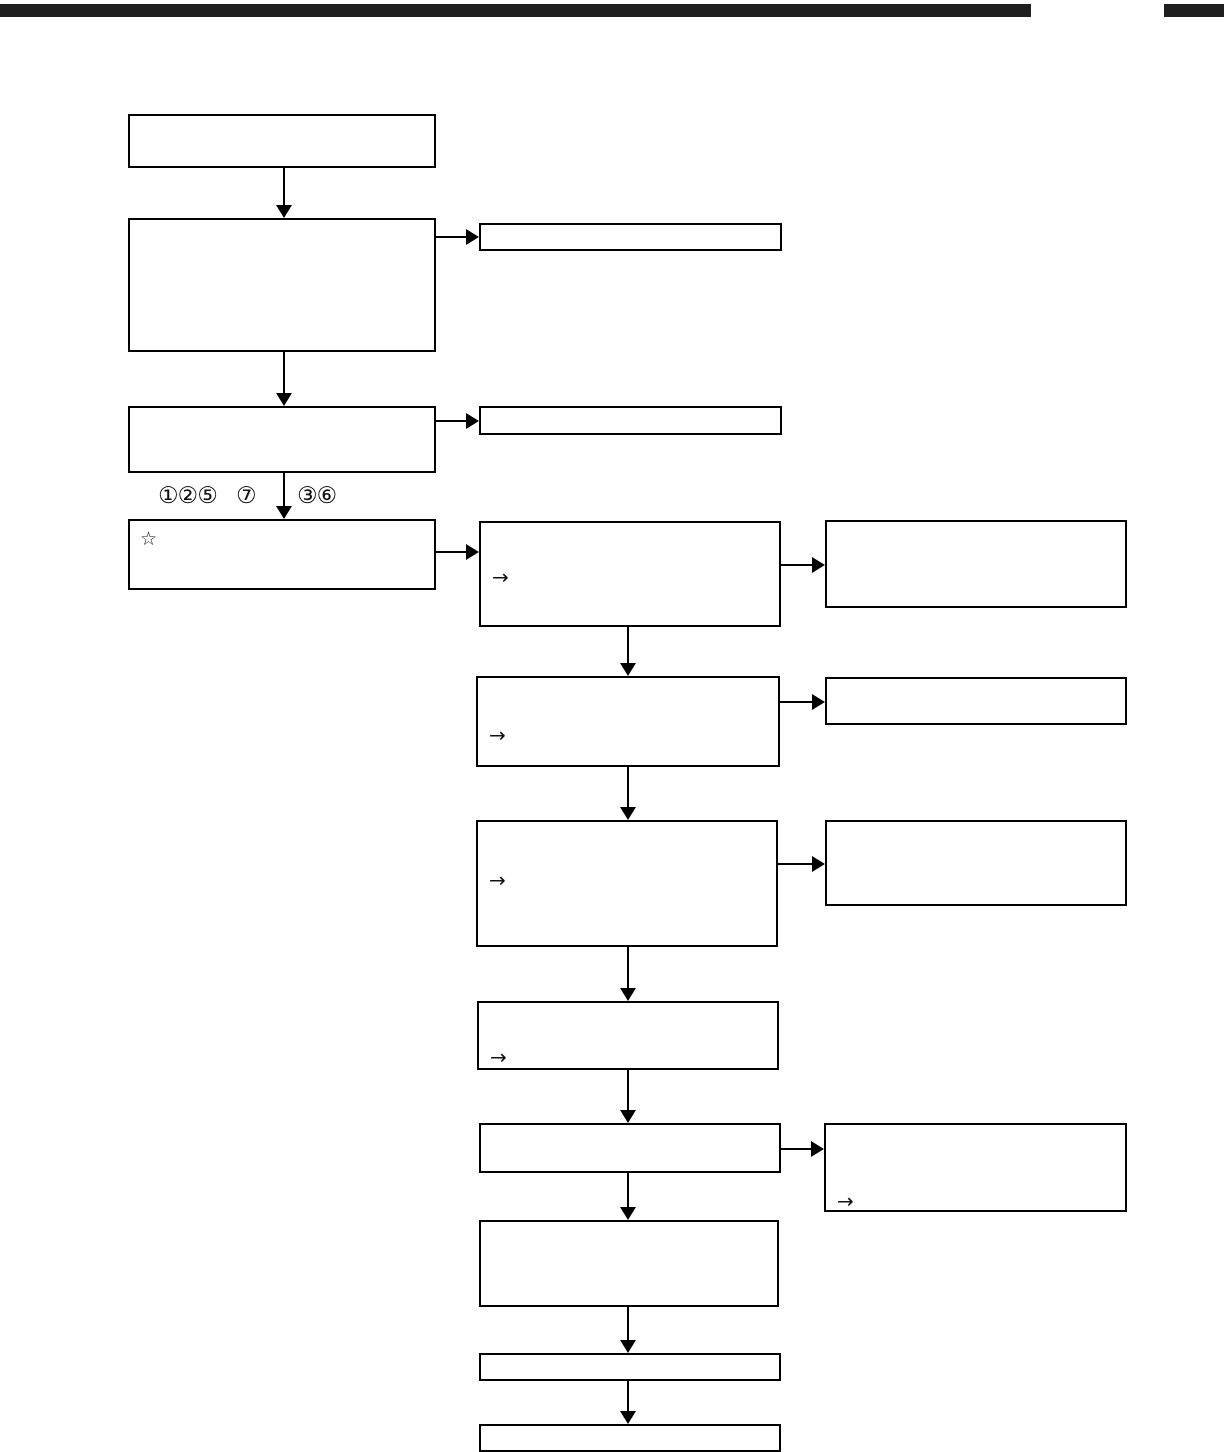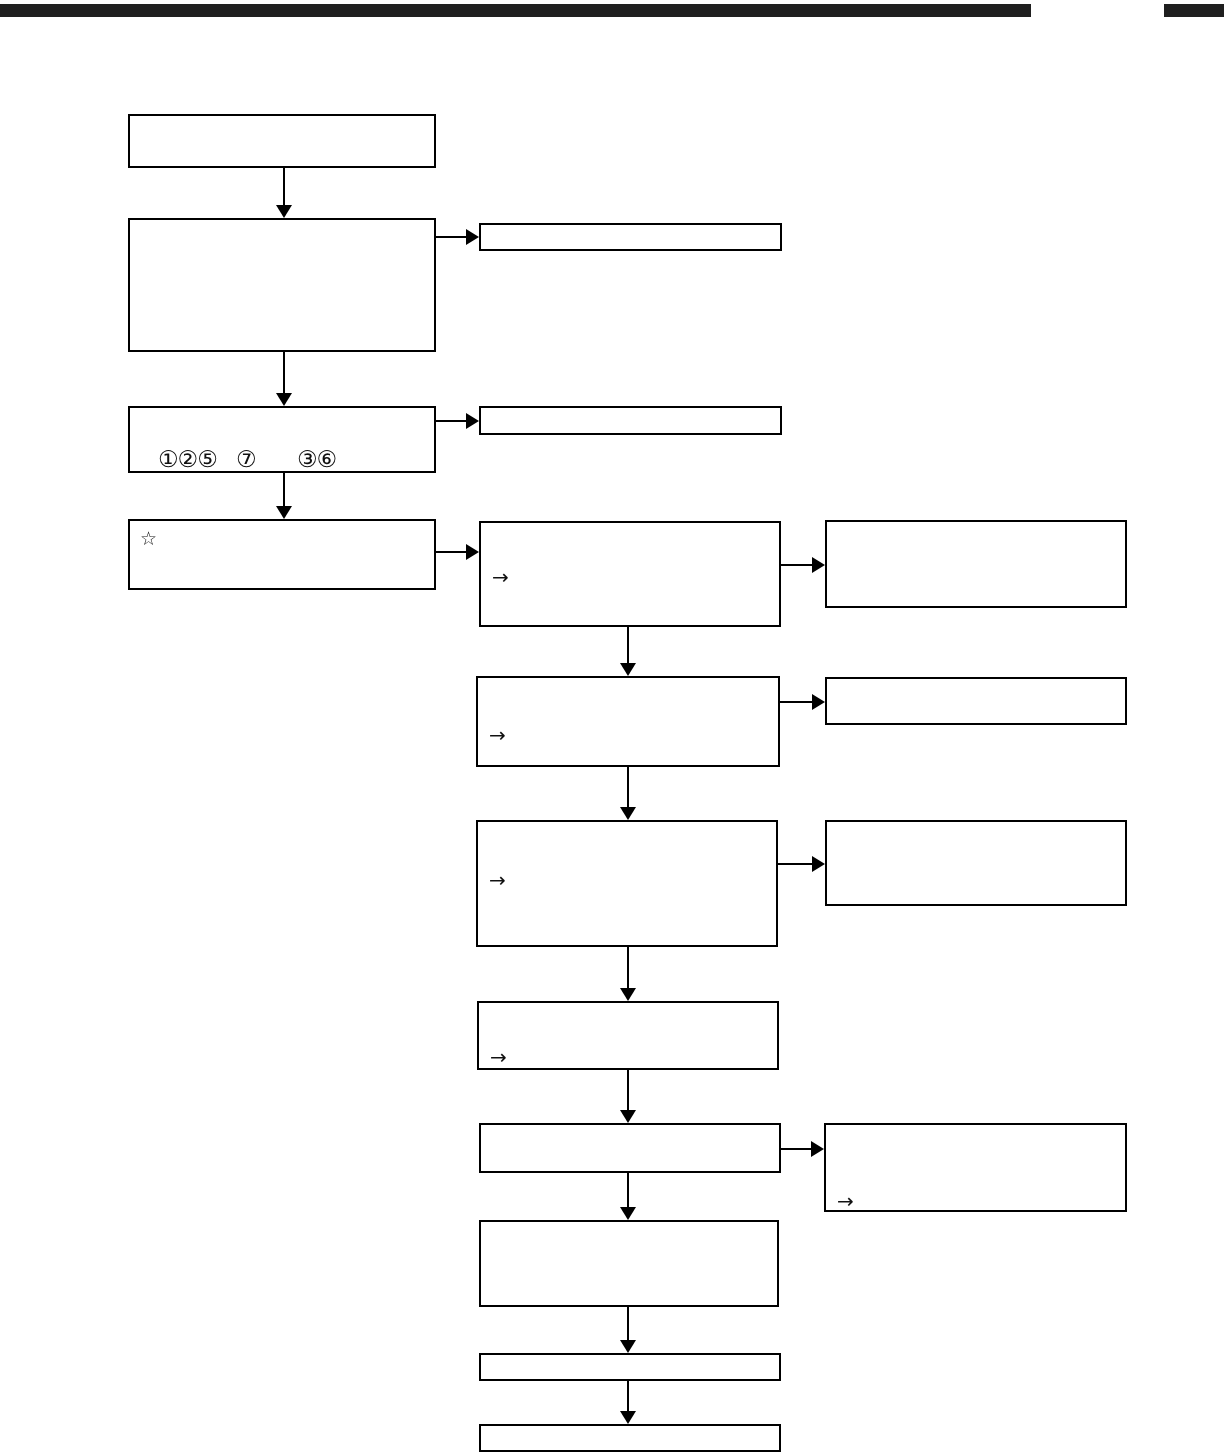--- a/index.html
+++ b/index.html
@@ -45,20 +45,21 @@
   .glyph.star {
     font-size: 19px;
   }
   .glyph.arrow {
     font-size: 20px;
     letter-spacing: 0;
   }
   .glyph.circnums {
     font-size: 23px;
     letter-spacing: -1px;
+    margin-top: 36px;
   }
 
   
   .conn-v {
     position: absolute;
     width: 2px;
     background: #000000;
   }
   .conn-h {
     position: absolute;

